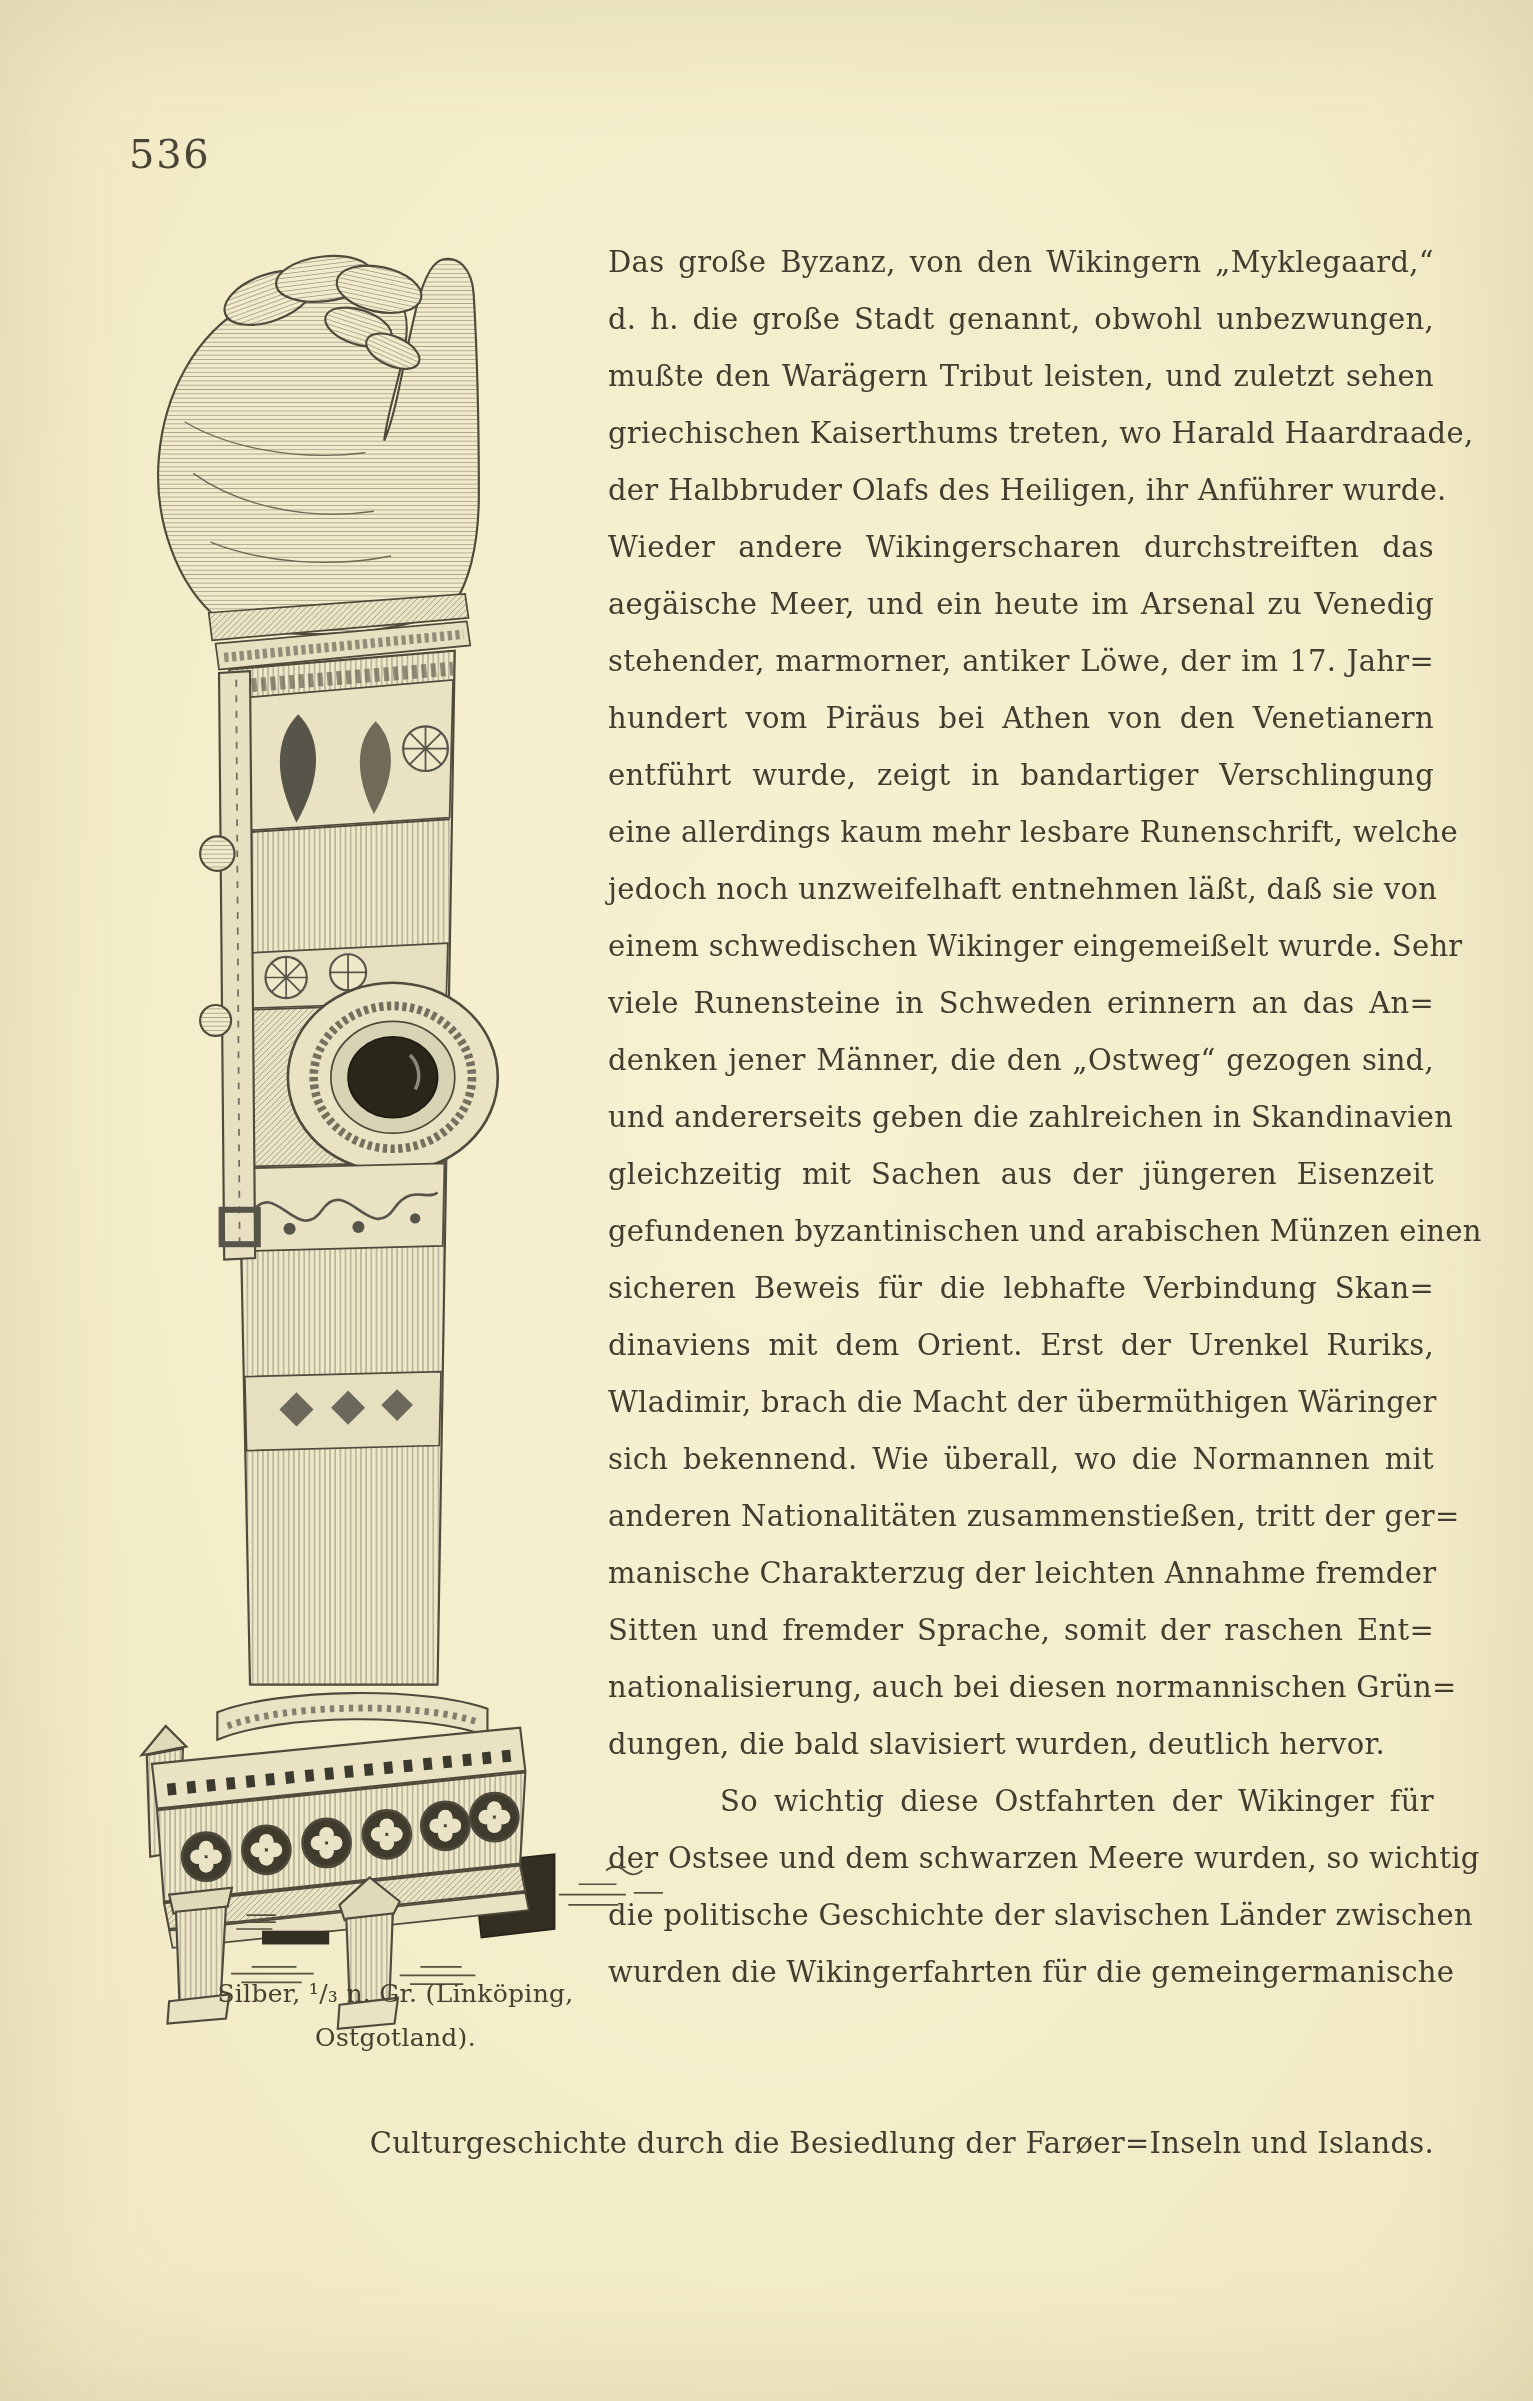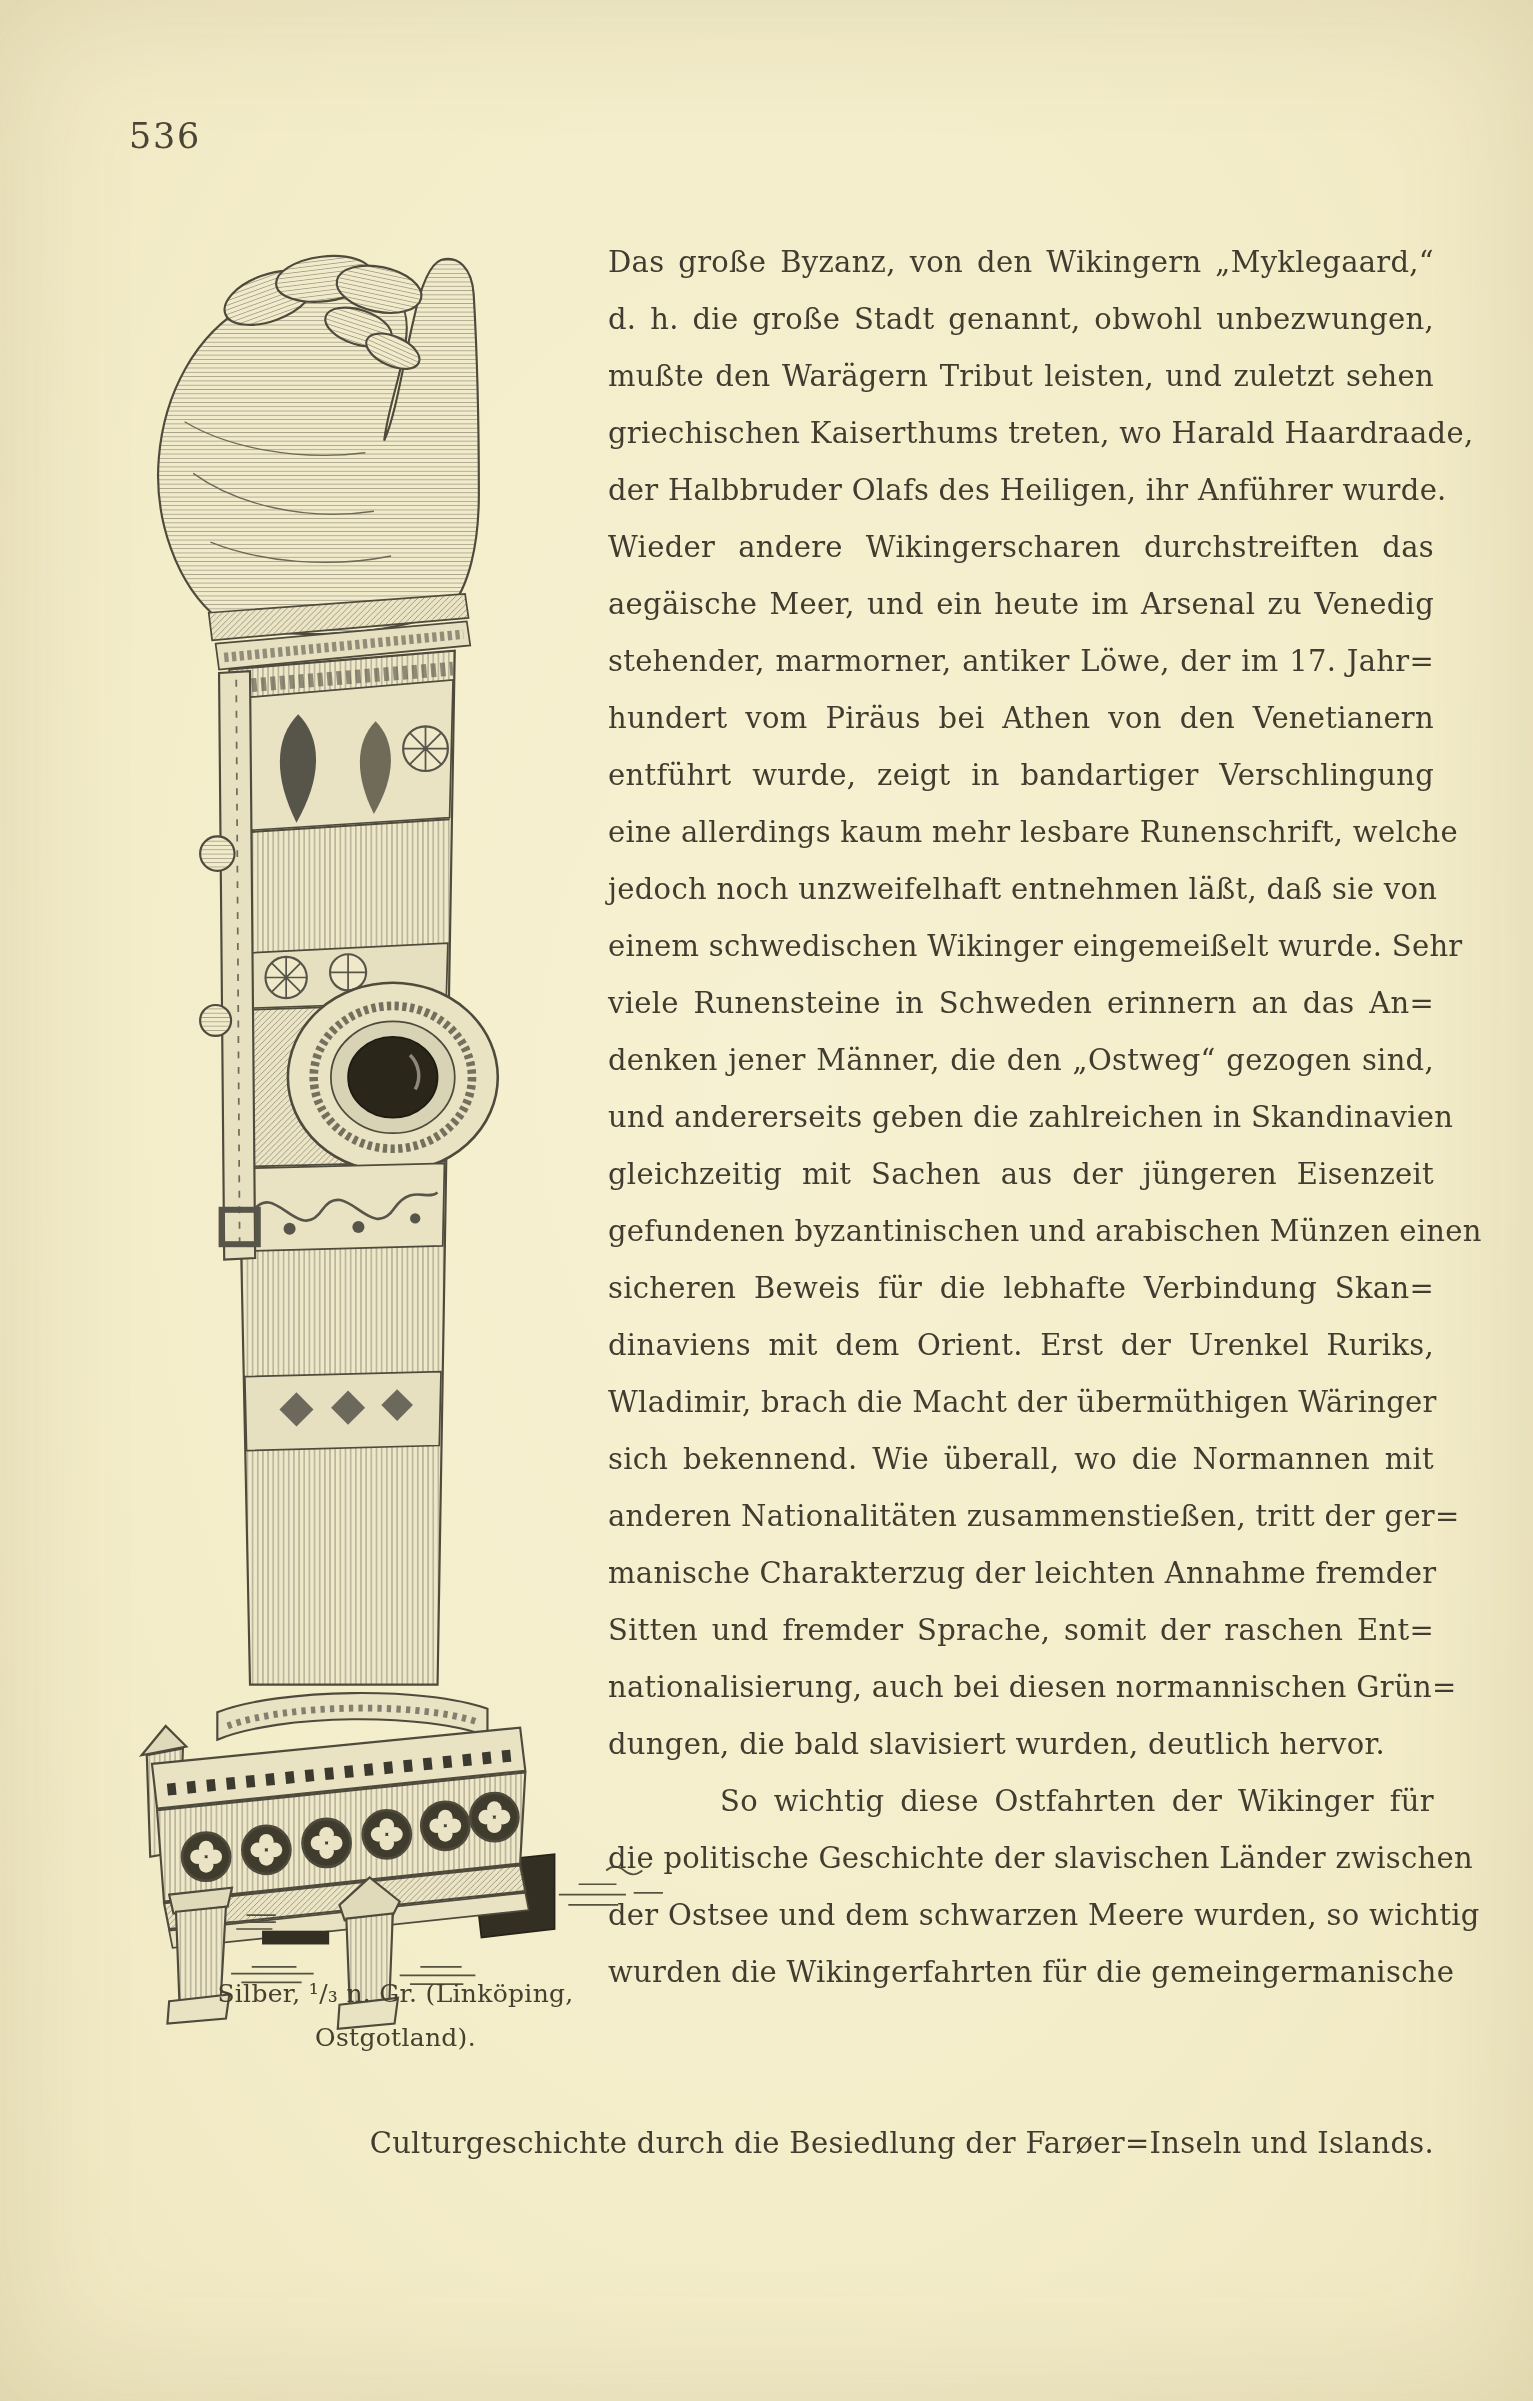--- a/index.html
+++ b/index.html
@@ -7,22 +7,22 @@
     position:relative;
     width:1533px;height:2401px;
     background:#f5efcf;
     background-image:radial-gradient(ellipse at 50% 45%, #f7f1d3 0%, #f4edca 60%, #efe7c0 100%);
     box-shadow:inset 0 0 138px rgba(120,100,55,.16);
     overflow:hidden;
     font-family:"DejaVu Serif","Liberation Serif",serif;
     color:#413c2f;
   }
   .pagenum{
-    position:absolute;left:129px;top:116px;
-    font-size:35px;letter-spacing:1.7px;color:#4a4536;
+    position:absolute;left:129px;top:131px;
+    font-size:40px;letter-spacing:1.7px;color:#4a4536;
   }
   
   .col{
     position:absolute;left:608px;top:234px;width:826px;
   }
   .ln{
     height:57px;line-height:57px;
     font-size:29px;
     white-space:nowrap;
     text-align:justify;
@@ -219,21 +219,21 @@
     <div class="ln">sicheren Beweis für die lebhafte Verbindung Skan=</div>
     <div class="ln">dinaviens mit dem Orient. Erst der Urenkel Ruriks,</div>
     <div class="ln">Wladimir, brach die Macht der übermüthigen Wäringer</div>
     <div class="ln">sich bekennend. Wie überall, wo die Normannen mit</div>
     <div class="ln">anderen Nationalitäten zusammenstießen, tritt der ger=</div>
     <div class="ln">manische Charakterzug der leichten Annahme fremder</div>
     <div class="ln">Sitten und fremder Sprache, somit der raschen Ent=</div>
     <div class="ln">nationalisierung, auch bei diesen normannischen Grün=</div>
     <div class="ln end">dungen, die bald slavisiert wurden, deutlich hervor.</div>
     <div class="ln indent">So wichtig diese Ostfahrten der Wikinger für</div>
+    <div class="ln">der Ostsee und dem schwarzen Meere wurden, so wichtig</div>
     <div class="ln">die politische Geschichte der slavischen Länder zwischen</div>
-    <div class="ln">der Ostsee und dem schwarzen Meere wurden, so wichtig</div>
     <div class="ln">wurden die Wikingerfahrten für die gemeingermanische</div>
   </div>
 
   <div class="finalline">Culturgeschichte durch die Besiedlung der Farøer=Inseln und Islands.</div>
 
 </div>
 
 
 </body></html>

